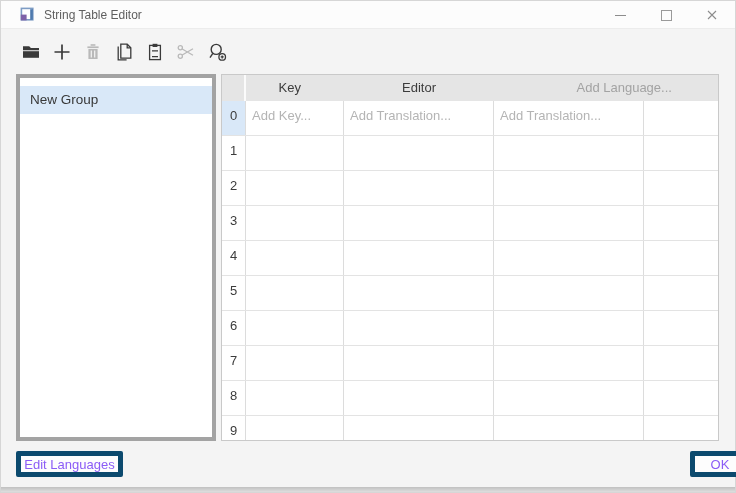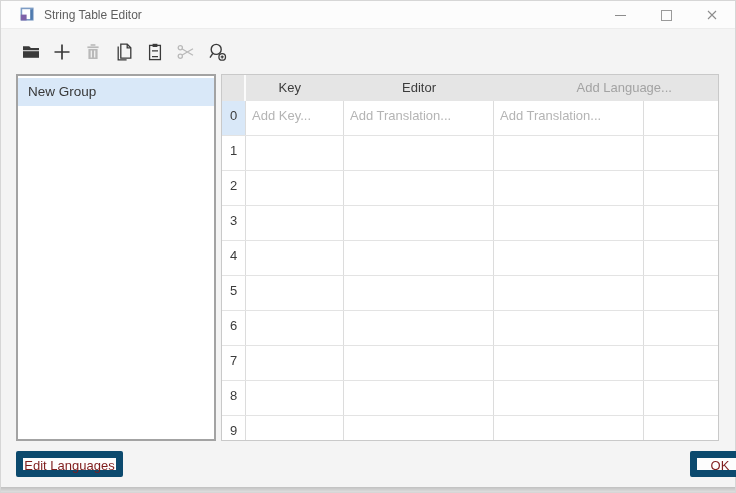--- a/index.html
+++ b/index.html
@@ -22,42 +22,42 @@
              align-items:center; padding-left:16px; gap:4px; }
   .tool-btn { width:27px; height:27px; display:flex; align-items:center; justify-content:center;
               background:transparent; border:none; cursor:default; }
   .tool-btn svg .st { stroke:#3a3a3a; fill:none; }
   .tool-btn svg .fl { fill:#3a3a3a; }
   .tool-btn.disabled svg .st { stroke:#b9b9b9; }
   .tool-btn.disabled svg .fl { fill:#b9b9b9; }
 
   
   .left-panel { position:absolute; left:15px; top:73px; width:200px; height:367px;
-                background:#fff; border:2px solid #a3a3a3; padding-top:2px; }
+                background:#fff; border:4px solid #a3a3a3; padding-top:8px; }
   .group-item { height:28px; line-height:28px; padding-left:10px; font-size:13.5px; color:#383838; }
   .group-item.selected { background:#d9e8f8; }
 
   
   .table { position:absolute; left:220px; top:73px; width:498px; height:367px;
            background:#fff; border:1px solid #c9c9c9; overflow:hidden; }
   .thead { display:flex; height:26px; background:#e5e5e5;gap:27px; }
   .corner { width:24px; background:#e5e5e5; border-right:2px solid #fbfbfb; }
   .hcell { font-size:13px; color:#3c3c3c; padding:5px 0 0 6px; }
   .h-key { width:98px; } .h-eng { width:150px; } .h-add { width:150px; color:#a3a3a3; }
   .trow { display:flex; height:35px; border-bottom:1px solid #e3e3e3; background:#fff; }
   .cell { border-right:1px solid #dcdcdc; font-size:13px; color:#3c3c3c; padding:7px 0 0 6px; }
   .num { width:24px; text-align:center; padding-left:0; }
   .num.sel { background:#d9e8f8; }
   .c0 { width:98px; } .c1 { width:150px; } .c2 { width:150px; }
   .c3 { width:74px; border-right:none; }
   .ph-cell { color:#b4b4b4; }
 
   
-  .btn { position:absolute; top:450px; height:26px; background:#fdfdfd; border:7px solid #0c4a6e;
-         border-radius:2px; font-family:inherit; font-size:13px; color:#7f1d1d; cursor:default; }
+  .btn { position:absolute; top:450px; height:26px; background:#fdfdfd; border:5px solid #0c4a6e;
+         border-radius:2px; font-family:inherit; font-size:13px; color:#8b5cf6; cursor:default; }
   .btn-edit { left:15px; width:107px; }
   .btn-ok { left:658px; width:60px;margin-left:31px; }
 
   .bottom-edge { position:absolute; left:0; right:0; bottom:0; height:5px;
                  background:linear-gradient(#c0c0c0,#dedede); }
 </style>
 </head>
 <body>
 
 <div class="window">

